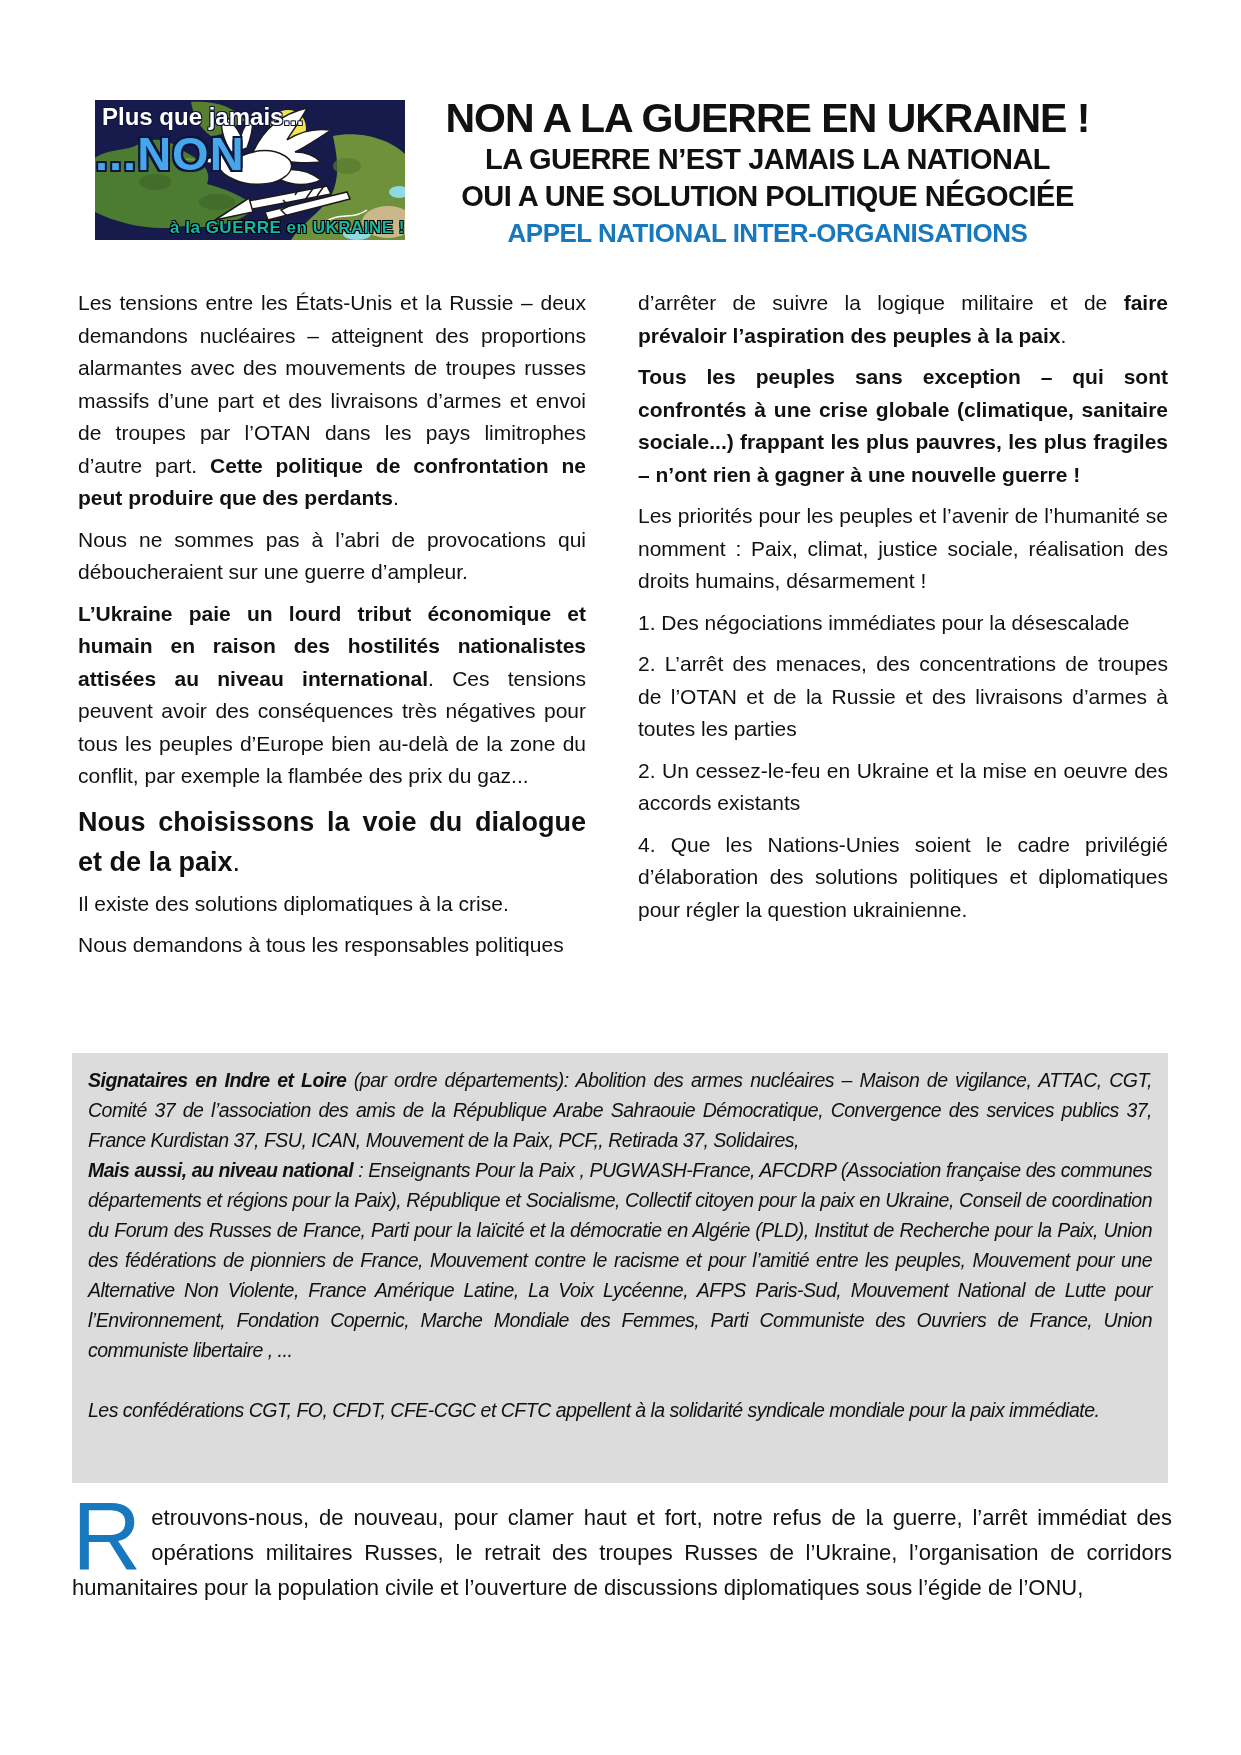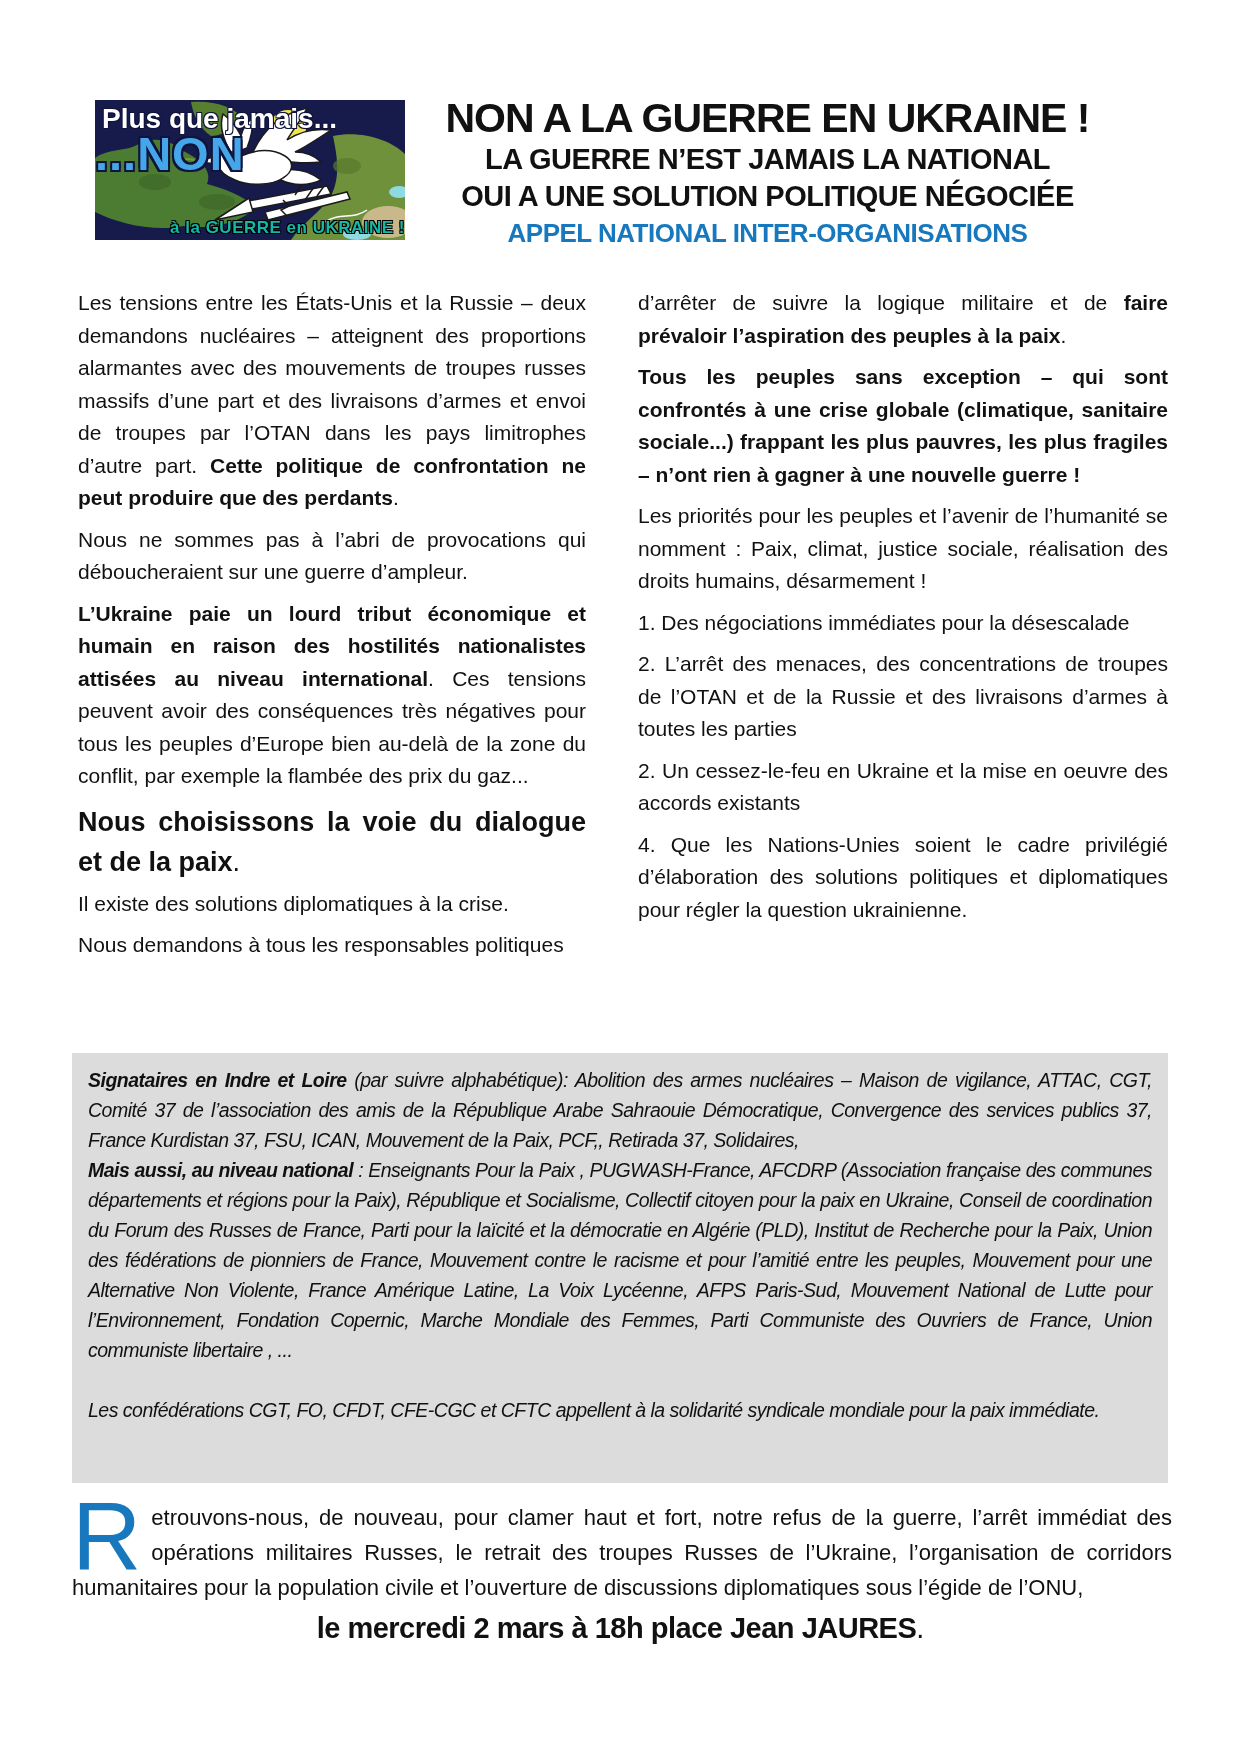--- a/index.html
+++ b/index.html
@@ -3,21 +3,21 @@
 <meta charset="utf-8">
 <style>
   html,body{margin:0;padding:0;background:#fff;}
   .page{position:relative;width:1241px;height:1755px;background:#fff;overflow:hidden;
         font-family:"Liberation Sans",sans-serif;color:#111;}
 
   
   .logo{position:absolute;left:95px;top:100px;width:310px;height:140px;background:var(--logo-navy);overflow:hidden;}
   .logo svg{position:absolute;left:0;top:0;}
   .logo-text{position:absolute;z-index:3;font-weight:bold;white-space:nowrap;}
-  .logo-top{left:7px;top:3px;font-size:28px;color:#fff;
+  .logo-top{left:7px;top:3px;font-size:24px;color:#fff;
             text-shadow:1px 1px 0 #10143c,-1px 1px 0 #10143c,1px -1px 0 #10143c,-1px -1px 0 #10143c;}
   .logo-non{left:0px;top:26px;font-size:47px;letter-spacing:1px;color:#45a6ea;
             text-shadow:2px 2px 0 #10143c,-2px 2px 0 #10143c,2px -2px 0 #10143c,-2px -2px 0 #10143c;}
   .logo-bottom{left:0;right:0;bottom:2px;text-align:right;font-size:17px;color:#14b8a6;letter-spacing:.5px;
             text-shadow:1px 1px 0 #000,-1px 1px 0 #000,1px -1px 0 #000,-1px -1px 0 #000;}
 
   
   .title-block{position:absolute;left:415px;top:96px;width:705px;text-align:center;}
   .main-title{font-size:41px;font-weight:bold;line-height:45px;letter-spacing:-1px;margin:0;}
   .sub1,.sub2{font-size:29px;font-weight:bold;line-height:37px;letter-spacing:-.5px;margin:0;}
@@ -114,26 +114,23 @@
     <p><span>d’arrêter de suivre la logique militaire et de </span><span class="b">faire prévaloir l’aspiration des peuples à la paix</span><span>.</span></p>
     <p class="b">Tous les peuples sans exception – qui sont confrontés à une crise globale (climatique, sanitaire sociale...) frappant les plus pauvres, les plus fragiles – n’ont rien à gagner à une nouvelle guerre !</p>
     <p>Les priorités pour les peuples et l’avenir de l’humanité se nomment : Paix, climat, justice sociale, réalisation des droits humains, désarmement !</p>
     <p>1. Des négociations immédiates pour la désescalade</p>
     <p>2. L’arrêt des menaces, des concentrations de troupes de l’OTAN et de la Russie et des livraisons d’armes à toutes les parties</p>
     <p>2. Un cessez-le-feu en Ukraine et la mise en oeuvre des accords existants</p>
     <p>4. Que les Nations-Unies soient le cadre privilégié d’élaboration des solutions politiques et diplomatiques pour régler la question ukrainienne.</p>
   </div>
 
   <div class="gray-box">
-    <p><span class="bi">Signataires en Indre et Loire </span><span>(par suivre alphabétique):  </span><span>Abolition des armes nucléaires – Maison de vigilance, ATTAC, CGT, Comité 37 de l’association des amis de la République Arabe Sahraouie Démocratique, Convergence des services publics 37, France Kurdistan 37, FSU, ICAN,  Mouvement de la Paix, PCF,, Retirada 37, Solidaires,</span></p>
+    <p><span class="bi">Signataires en Indre et Loire </span><span>(par ordre départements):  </span><span>Abolition des armes nucléaires – Maison de vigilance, ATTAC, CGT, Comité 37 de l’association des amis de la République Arabe Sahraouie Démocratique, Convergence des services publics 37, France Kurdistan 37, FSU, ICAN,  Mouvement de la Paix, PCF,, Retirada 37, Solidaires,</span></p>
     <p><span class="bi">Mais aussi, au niveau national</span><span> : </span><span>Enseignants Pour la Paix , PUGWASH-France, AFCDRP (Association française des communes départements et régions pour la Paix), République et Socialisme, Collectif citoyen pour la paix en Ukraine, Conseil de coordination du Forum des Russes de France, Parti pour la laïcité et la démocratie en Algérie (PLD), Institut de Recherche pour la Paix, Union des fédérations de pionniers de France, Mouvement contre le racisme et pour l’amitié entre les peuples, Mouvement pour une Alternative Non Violente, France Amérique Latine, La Voix Lycéenne, AFPS Paris-Sud, Mouvement National de Lutte pour l’Environnement, Fondation Copernic, Marche Mondiale des Femmes, Parti Communiste des Ouvriers de France, Union communiste libertaire , ...</span></p>
     <p class="unions">Les confédérations CGT, FO, CFDT, CFE-CGC et CFTC appellent à la solidarité syndicale mondiale pour la paix immédiate.</p>
   </div>
 
   <div class="closing">
     <span class="dropcap">R</span><span>etrouvons-nous, de nouveau, pour clamer haut et fort, notre refus de la guerre, l’arrêt immédiat des opérations militaires Russes, le retrait des troupes Russes de l’Ukraine, l’organisation de corridors humanitaires pour la population civile et l’ouverture de discussions diplomatiques sous l’égide de l’ONU,</span>
   </div>
 
-  <div class="cta">
-    <span class="b">le mercredi 2 mars à 18h place Jean JAURES</span><span>.</span>
-  </div>
 
 </div>
 
 </body></html>

